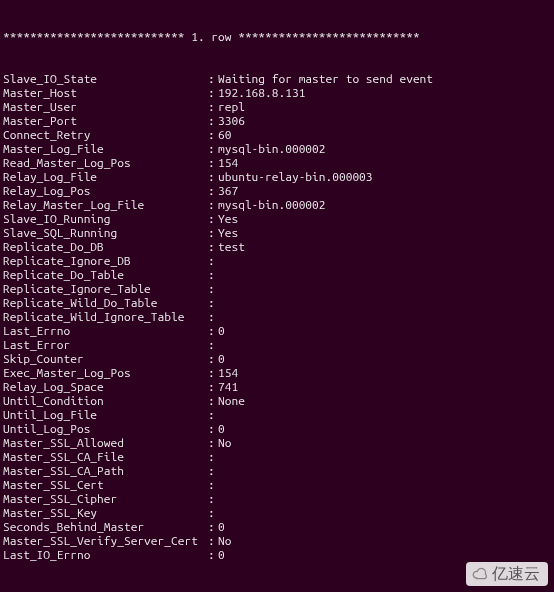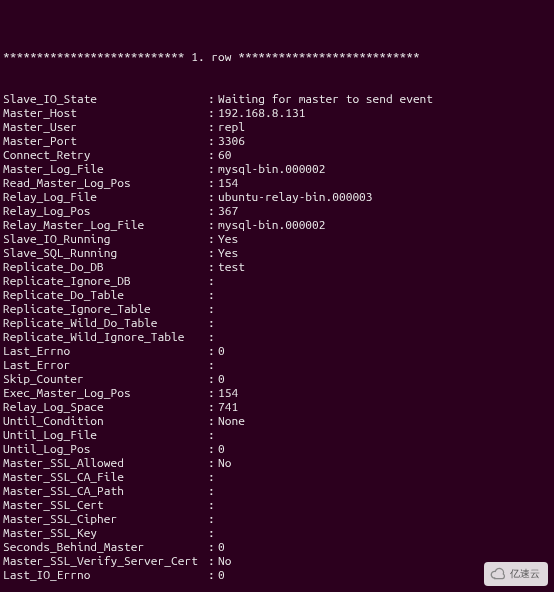--- a/index.html
+++ b/index.html
@@ -32,30 +32,29 @@
   }
   .value {
     flex: 1 1 auto;
     overflow: hidden;
   }
   .prompt-line {
     white-space: pre;
   }
   .rowheader {
     white-space: pre;
-    margin-top: 20px;
   }
   .watermark {
     position: absolute;
     right: 6px;
     bottom: 6px;
     background: rgba(255,255,255,0.85);
     color: #555;
     font-family: Arial, sans-serif;
-    font-size: 10px;
+    font-size: 16px;
     padding: 4px 8px 4px 6px;
     border-radius: 4px;
     display: flex;
     align-items: center;
     gap: 4px;
   }
   .watermark svg {
     width: 16px;
     height: 16px;
     display: block;

